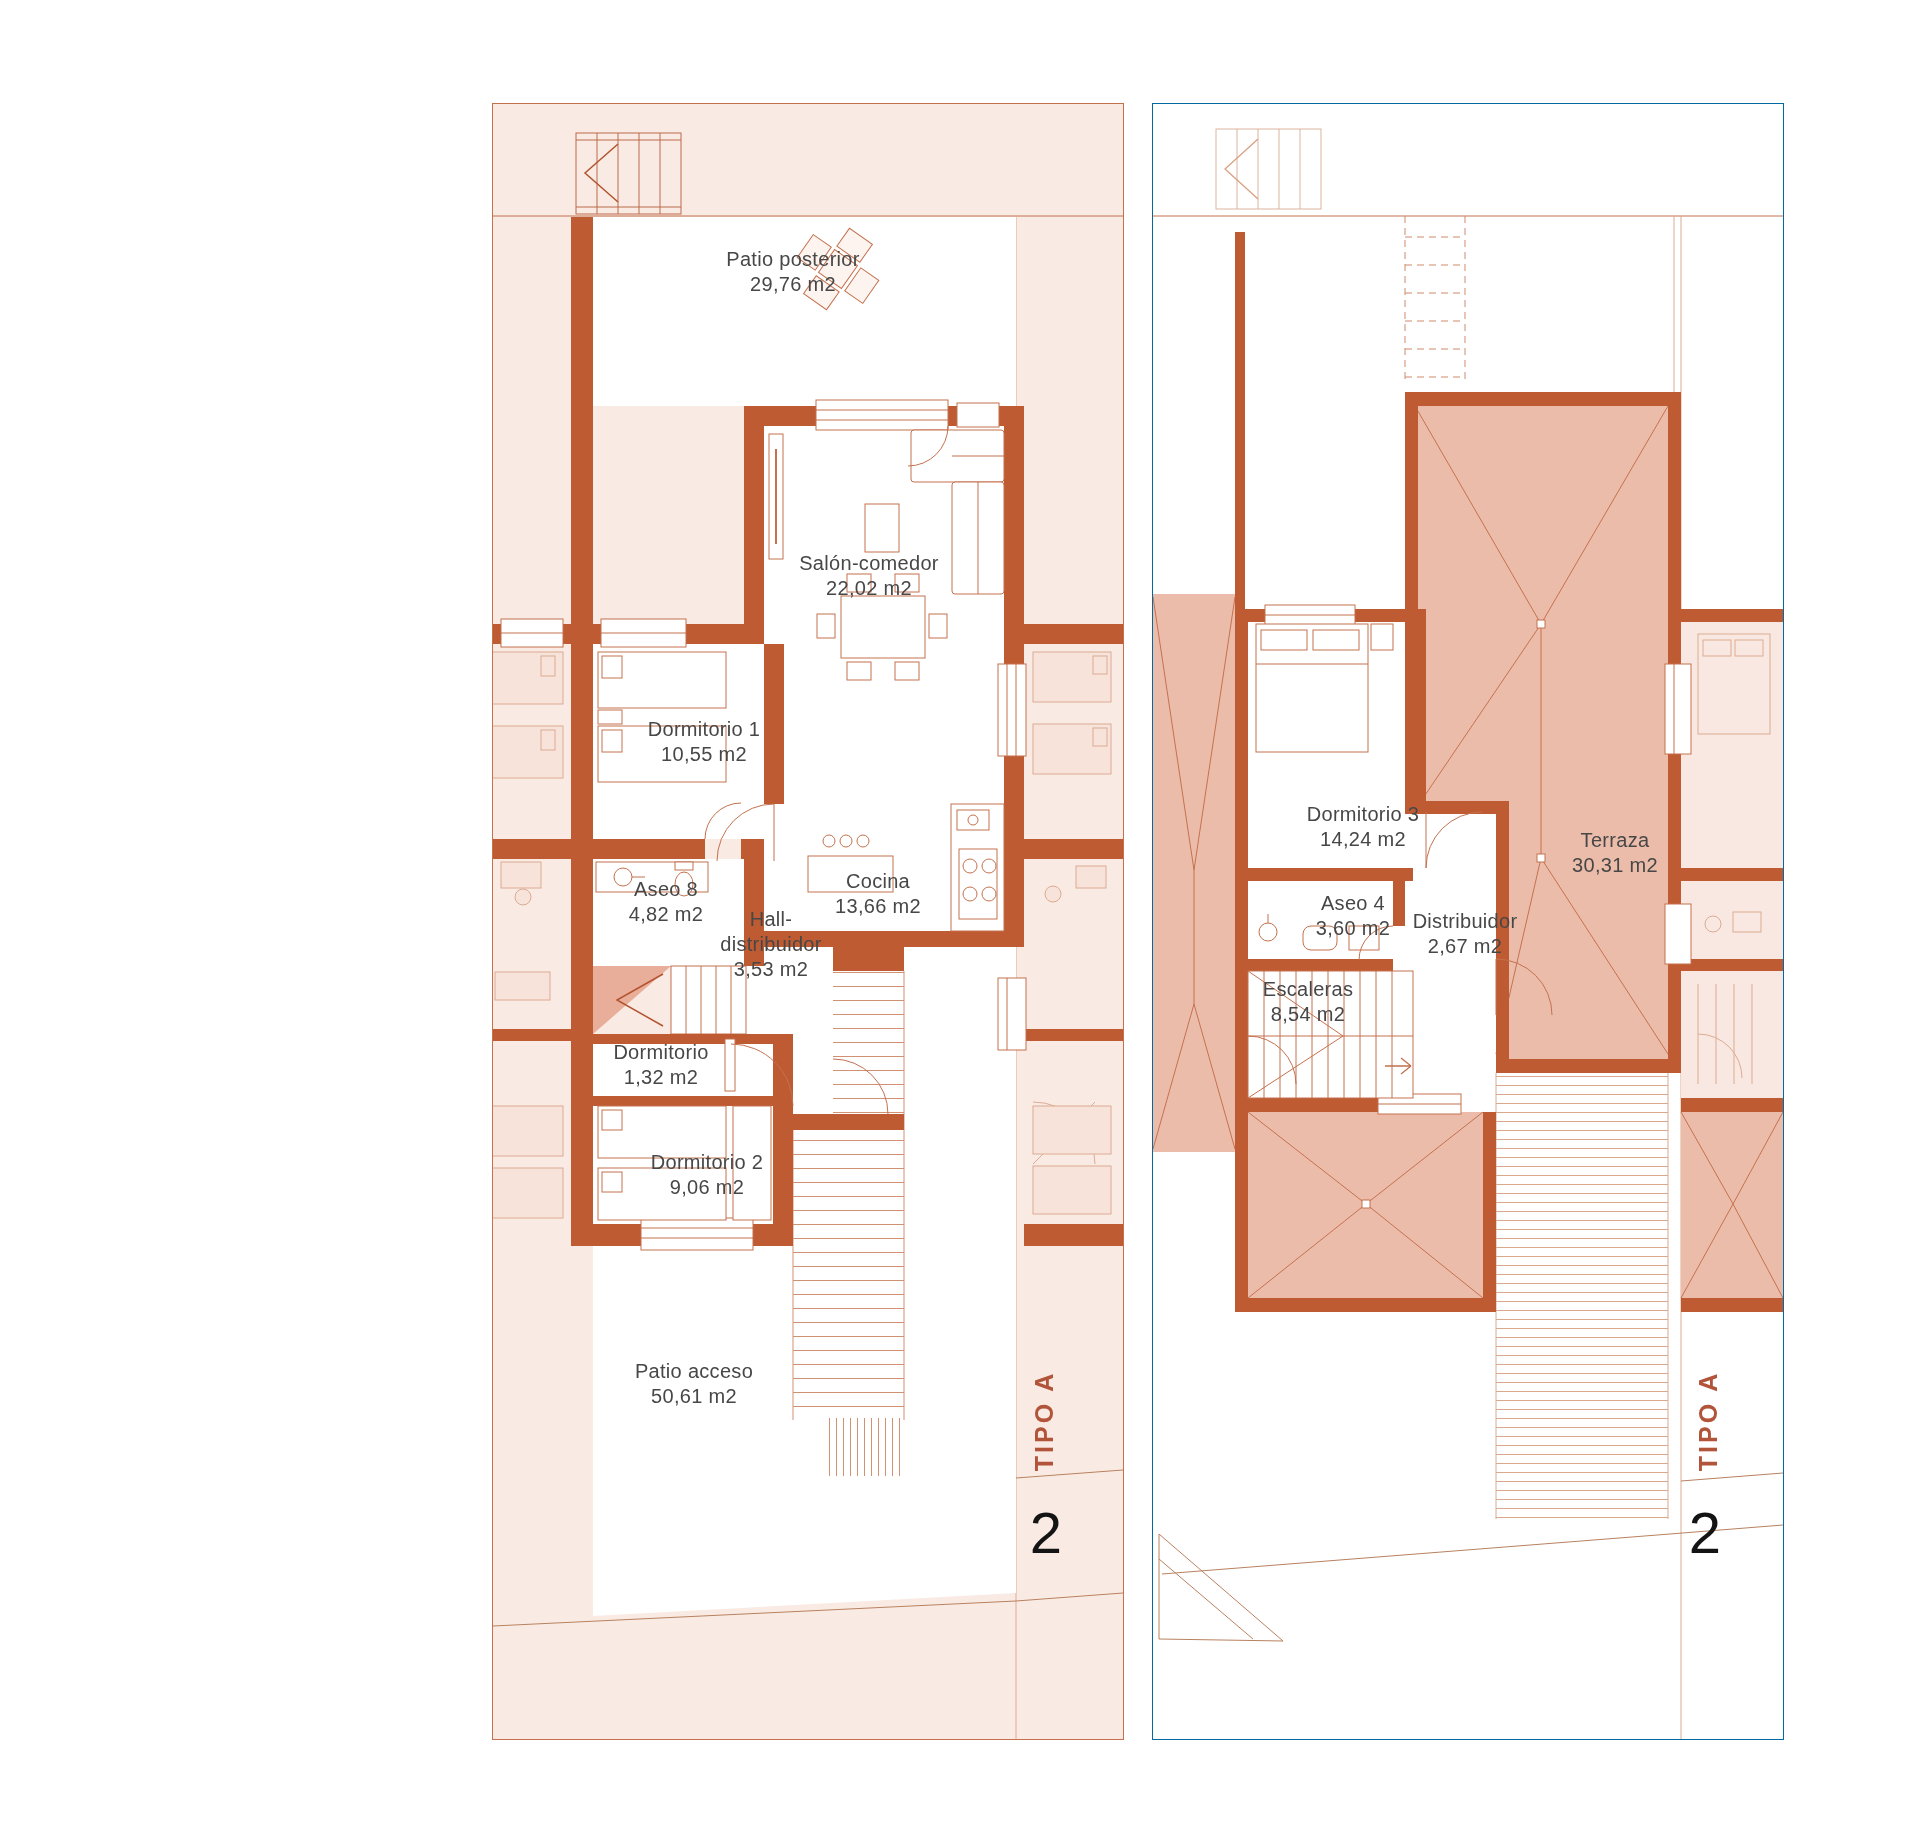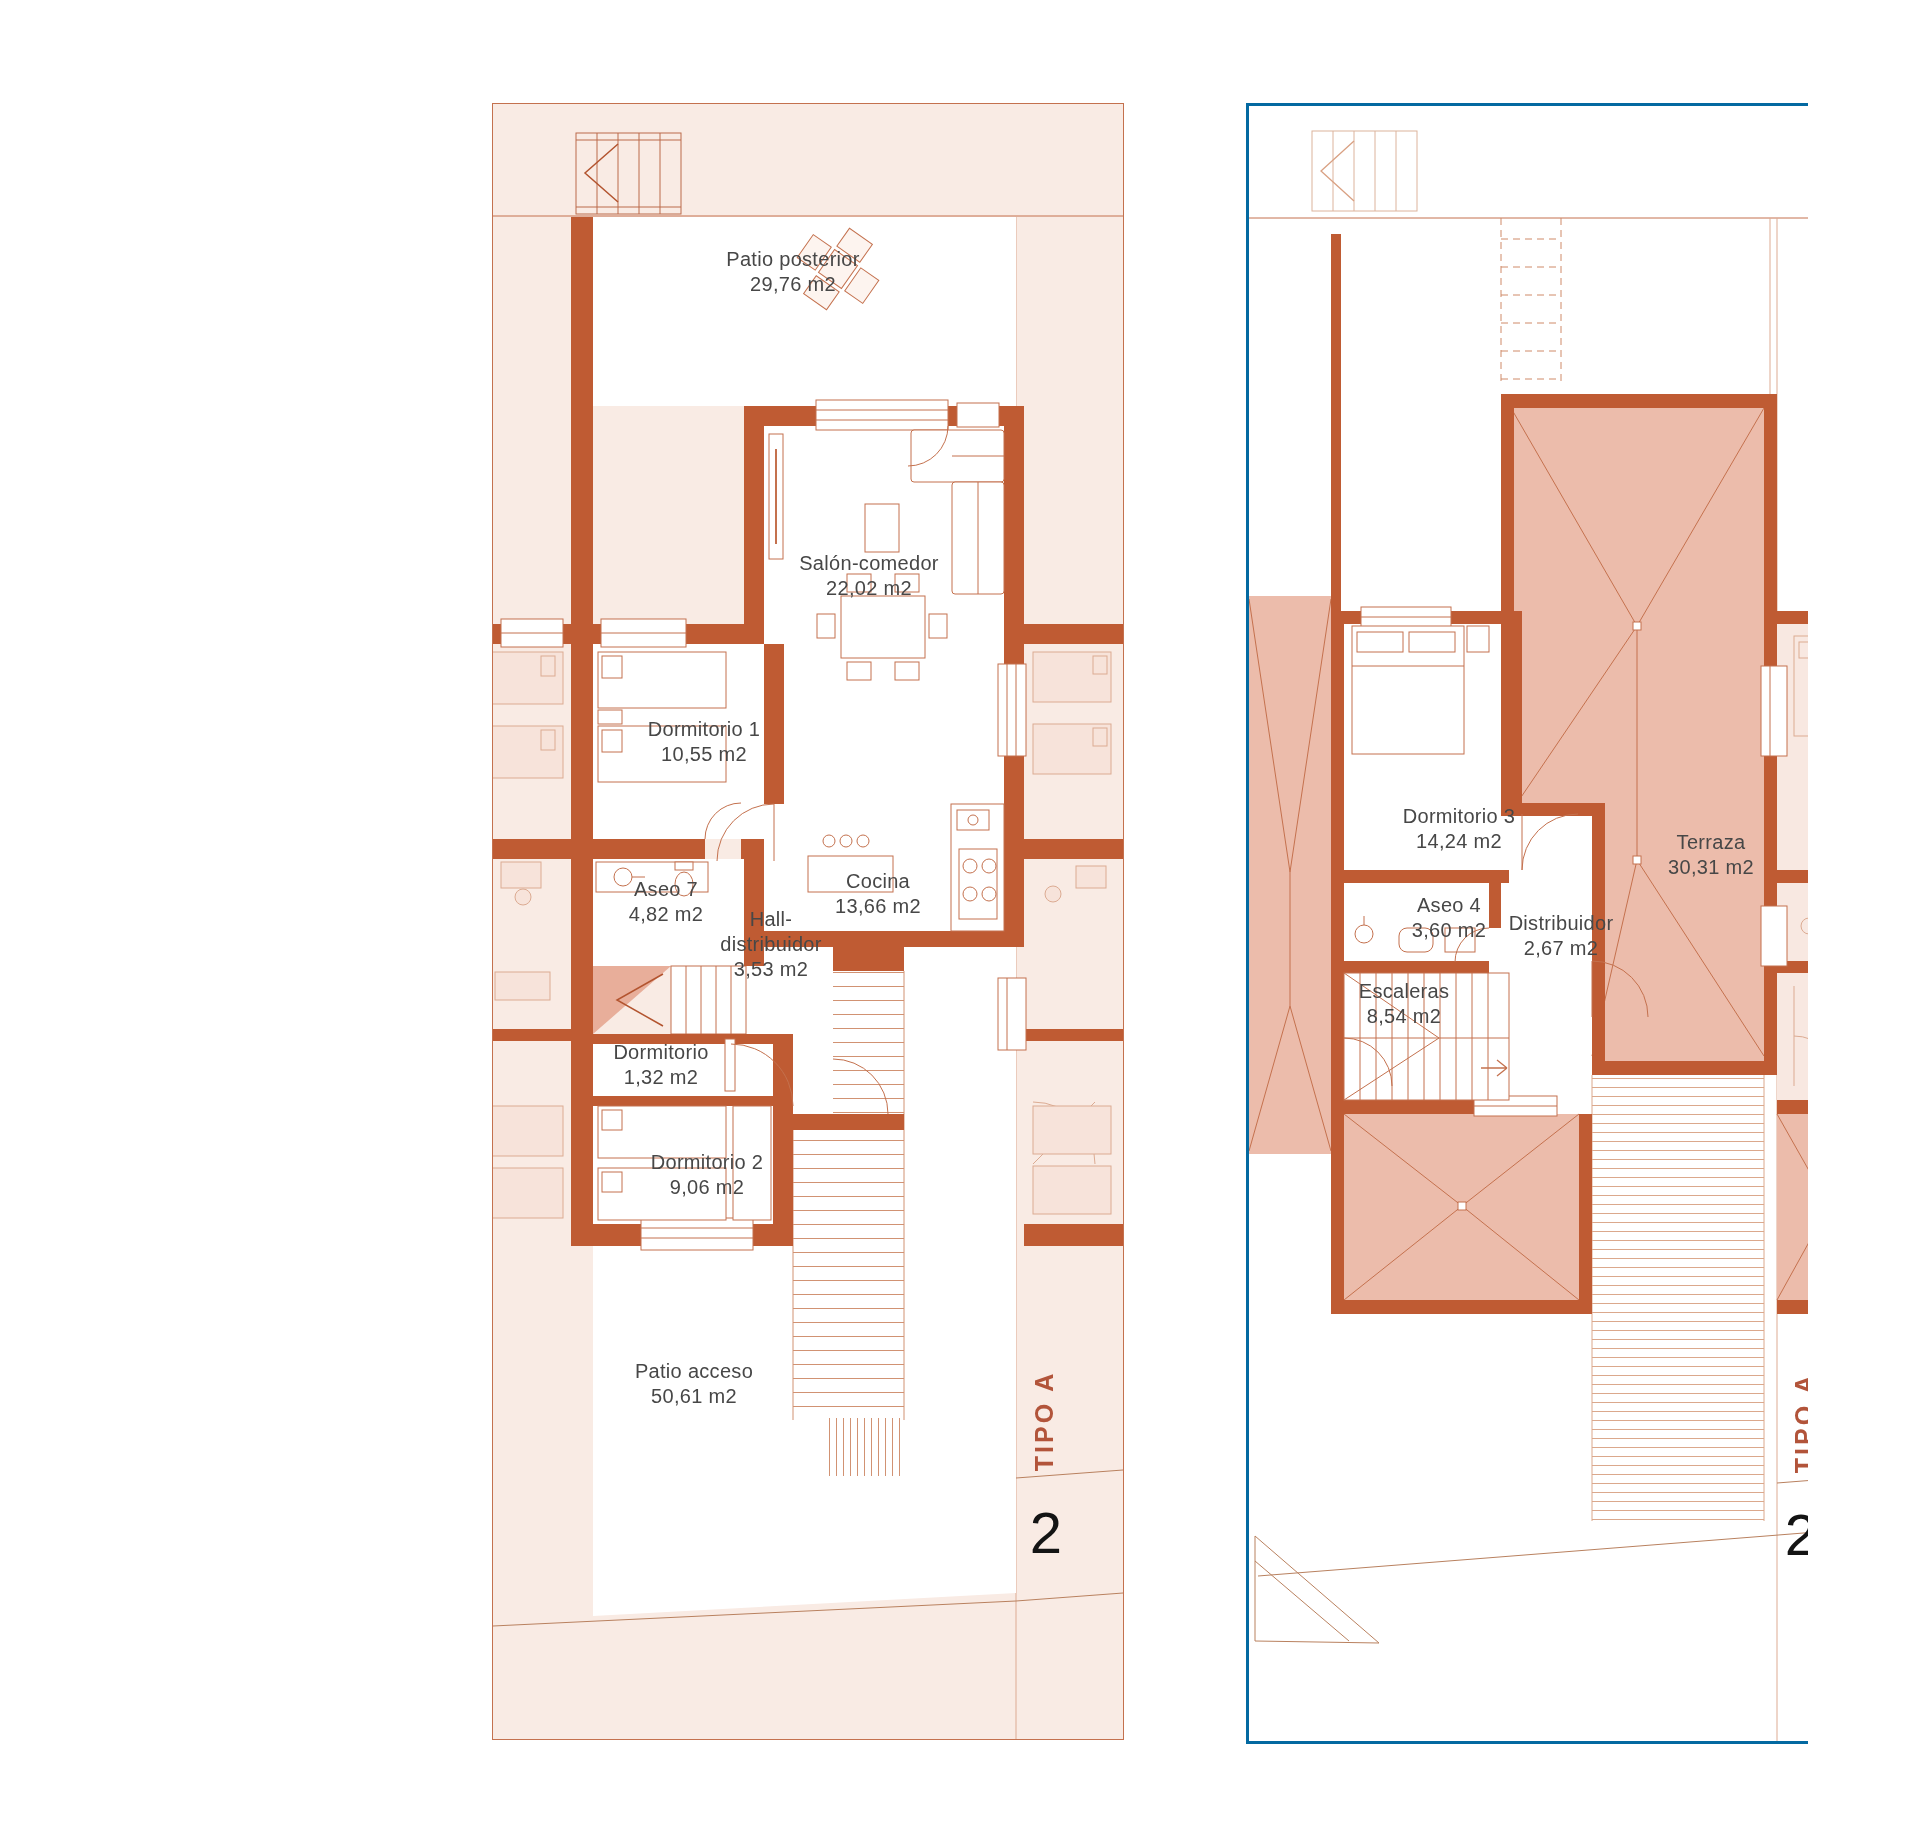--- a/index.html
+++ b/index.html
@@ -1,20 +1,20 @@
 <!DOCTYPE html>
 <html><head>
 <meta charset="utf-8">
 <style>
   html,body{margin:0;padding:0;background:#fff;}
   #canvas{position:relative;width:1808px;height:1848px;background:#fff;overflow:hidden;
           font-family:"Liberation Sans",sans-serif;}
   .plan{position:absolute;top:103px;width:630px;height:1635px;}
   #plan-ground{left:492px;background:#f9ebe4;border:1px solid #c4714e;}
-  #plan-first{left:1246px;background:#ffffff;border:3px solid #0369a1;}
+  #plan-first{left:1152px;background:#ffffff;border:1px solid #0369a1;}
   svg.layer{position:absolute;left:0;top:0;}
   .lbl{position:absolute;transform:translate(-50%,-50%);text-align:center;
        color:#474747;font-size:20px;line-height:25px;white-space:nowrap;letter-spacing:.3px;}
   .lbl.wrap{white-space:normal;width:136px;}
   .tipo{position:absolute;color:#b2543a;font-size:25px;font-weight:700;letter-spacing:3px;
         transform:translate(-50%,-50%) rotate(-90deg);white-space:nowrap;}
   .unit{position:absolute;font-size:58px;font-weight:400;color:#141414;
         transform:translate(-50%,-50%);}
 </style>
 </head>
@@ -255,21 +255,21 @@
     </div>
     <div class="lbl" style="left:376px;top:472px">
       <div>Salón-comedor</div>
         <div>22,02 m2</div>
     </div>
     <div class="lbl" style="left:211px;top:638px">
       <div>Dormitorio 1</div>
         <div>10,55 m2</div>
     </div>
     <div class="lbl" style="left:173px;top:798px">
-      <div>Aseo 7</div>
+      <div>Aseo 8</div>
         <div>4,82 m2</div>
     </div>
     <div class="lbl wrap" style="left:278px;top:840px">
       <div>Hall-distribuidor</div>
         <div>3,53 m2</div>
     </div>
     <div class="lbl" style="left:385px;top:790px">
       <div>Cocina</div>
         <div>13,66 m2</div>
     </div>

